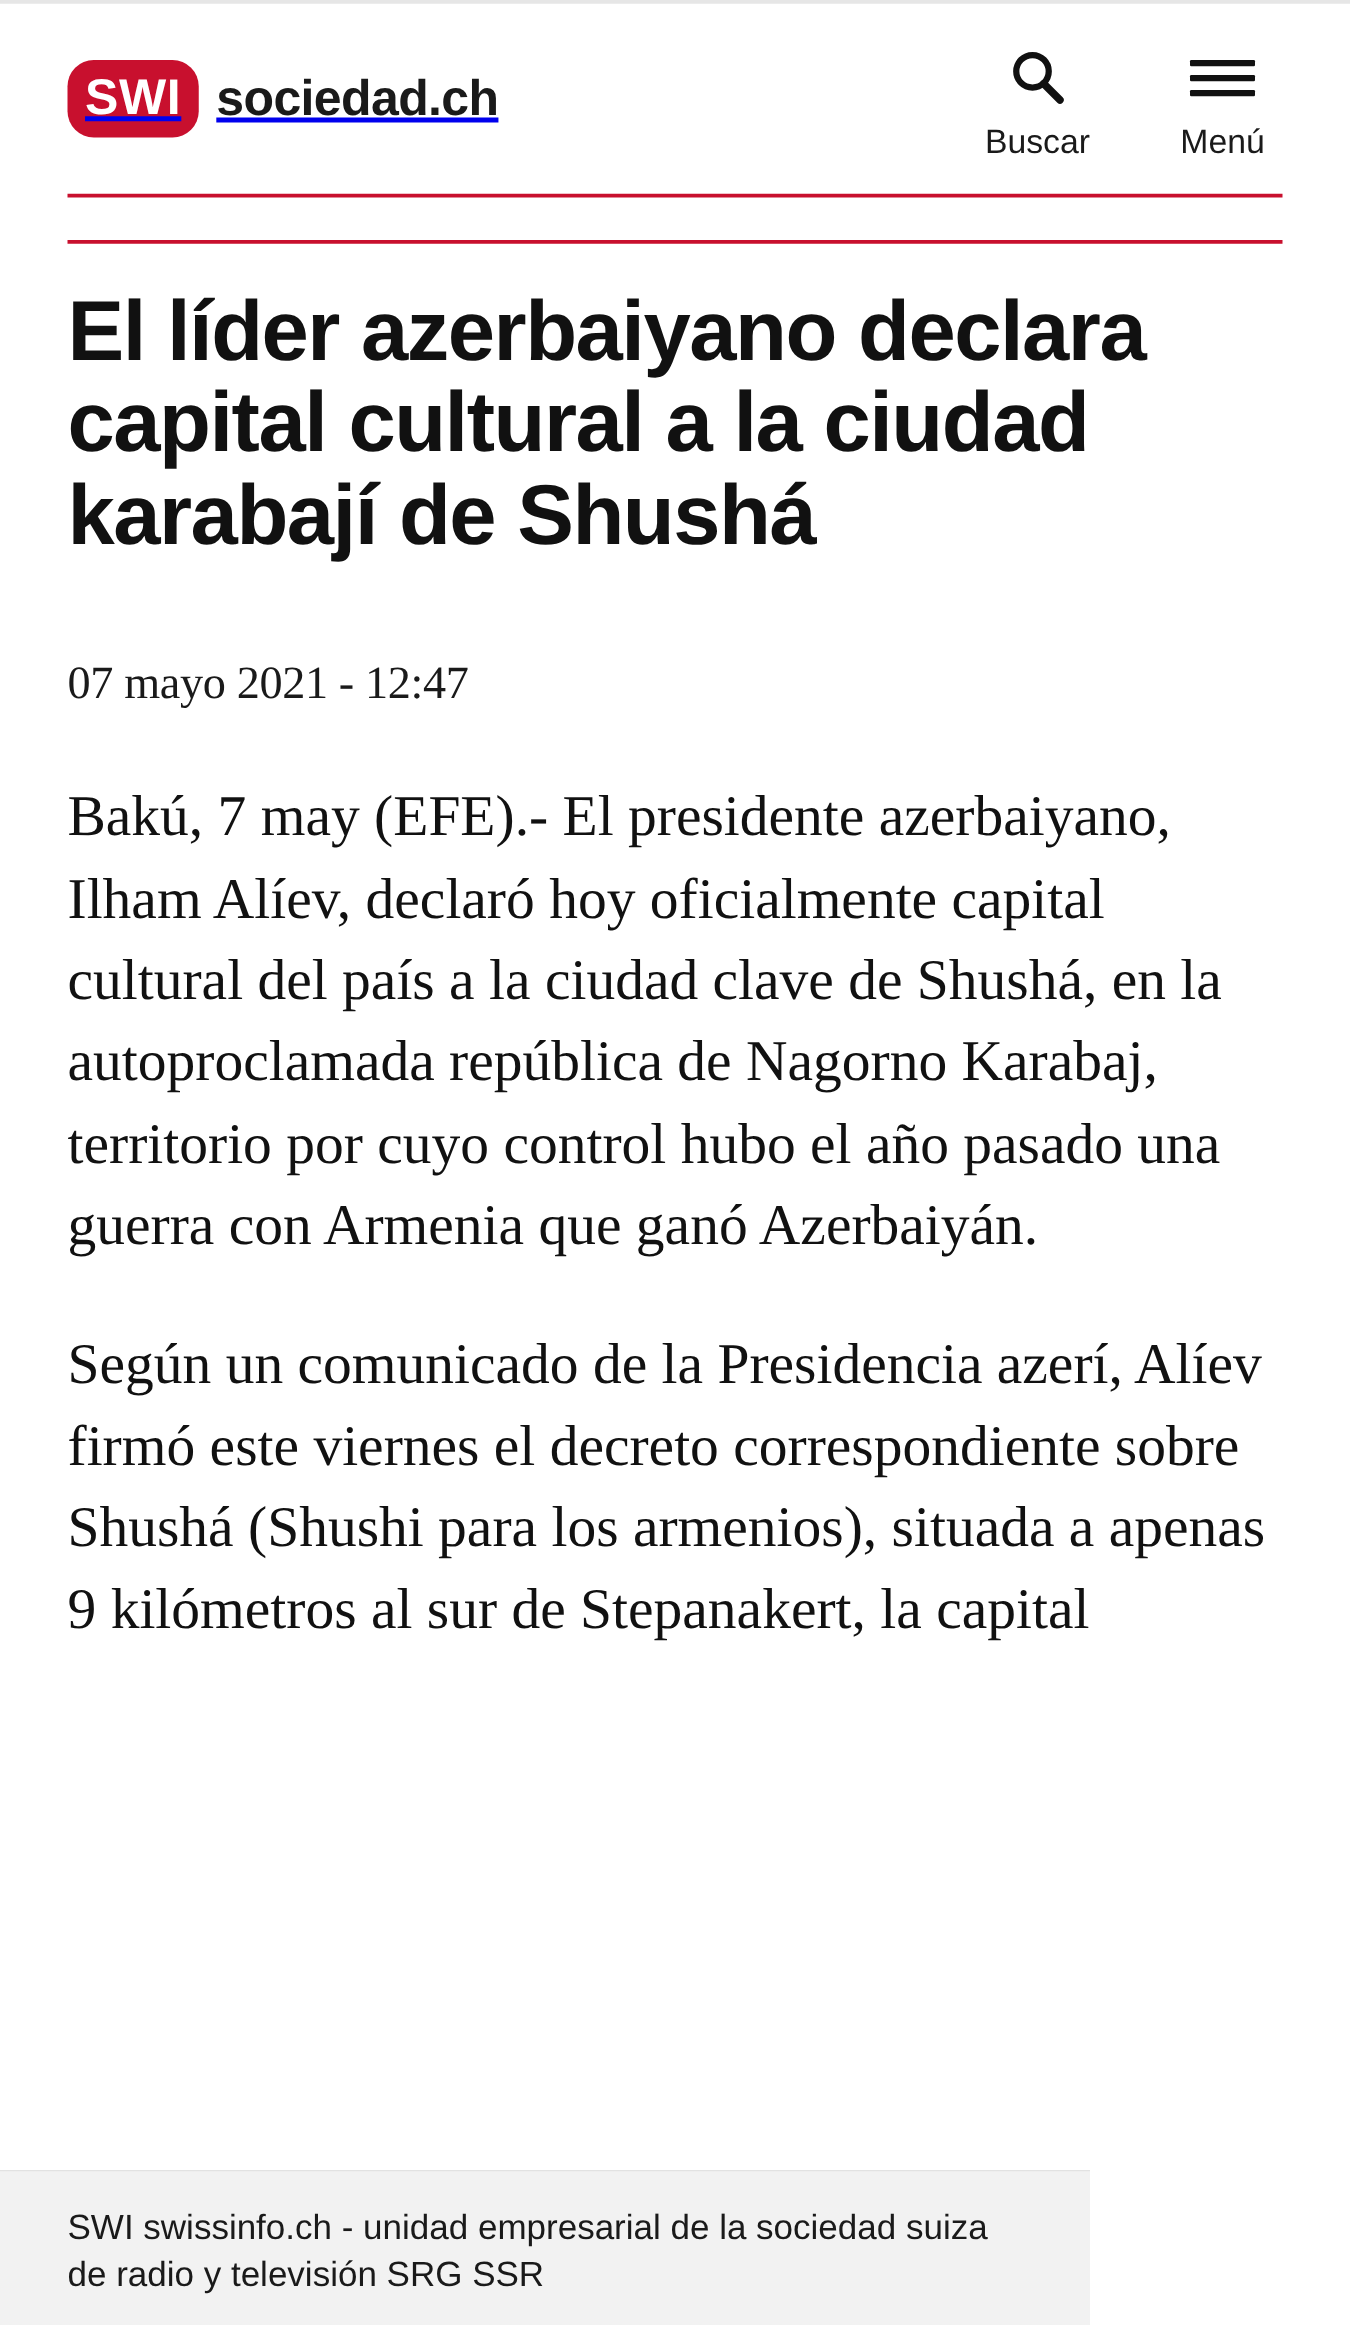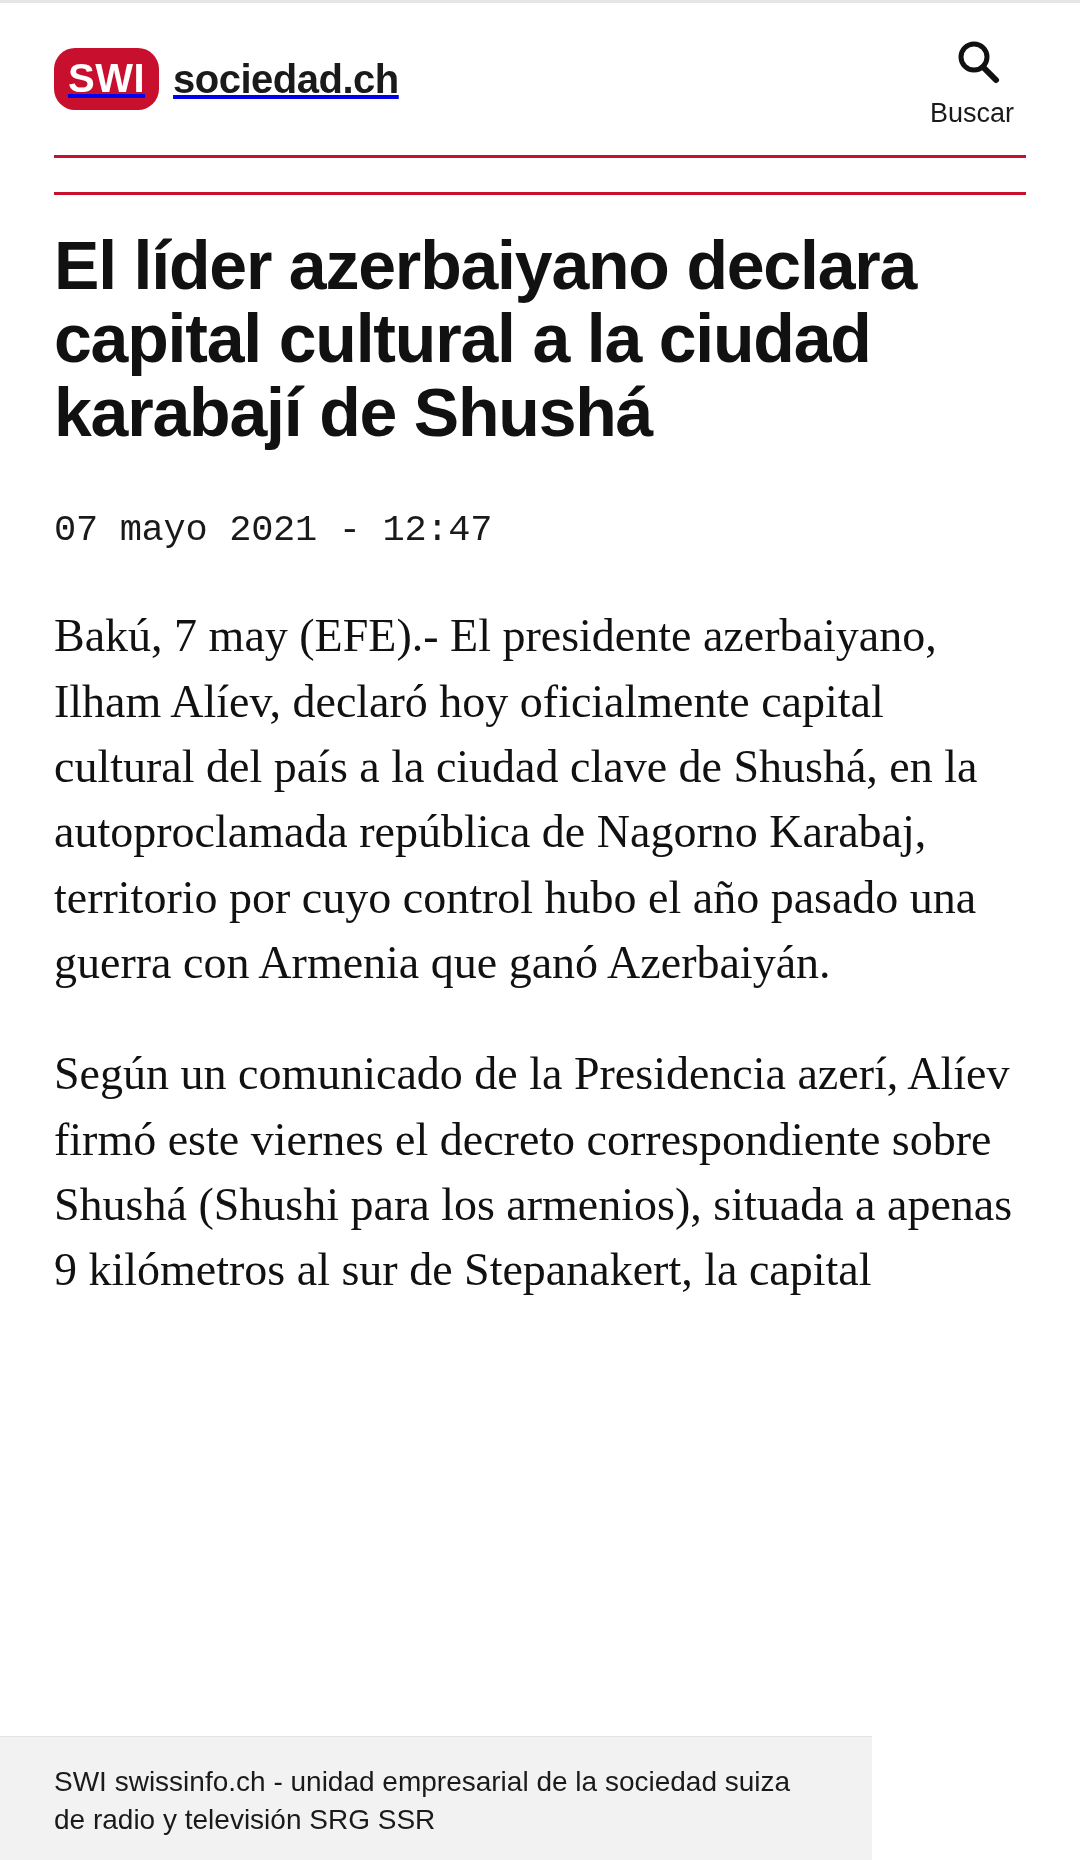--- a/index.html
+++ b/index.html
@@ -69,21 +69,21 @@
   .header-actions {
     position: absolute;
     right: 54px;
     top: 28px;
     display: flex;
     align-items: flex-start;
     gap: 52px;
   }
   .hdr-btn {
     width: 96px;
-    text-align: left;
+    text-align: center;
     cursor: pointer;
     user-select: none;
   }
   .hdr-glyph {
     height: 62px;
     display: flex;
     align-items: center;
     justify-content: center;
   }
   .hdr-label {
@@ -121,24 +121,24 @@
     font-family: "Liberation Sans", sans-serif;
     font-size: 68px;
     line-height: 1.08;
     font-weight: bold;
     letter-spacing: -1.2px;
     color: #111111;
     margin: 34px 0 0 0;
     max-width: 900px;
   }
   .timestamp {
-    font-family: Liberation Mono, monospace;
+    font-family: Liberation Serif, serif;
     font-size: 37px;
     color: #1a1a1a;
-    margin-top: 60px;
+    margin-top: 76px;
     letter-spacing: -0.3px;
   }
   .body-text p {
     font-family: "Liberation Serif", serif;
     font-size: 46px;
     line-height: 1.42;
     color: #111111;
     margin: 0 0 46px 0;
   }
   .body-text {
@@ -194,20 +194,30 @@
       <div class="hdr-btn">
         <div class="hdr-glyph">
           <svg width="56" height="56" viewBox="0 0 56 56" aria-hidden="true">
             <circle cx="24" cy="23" r="13" fill="none" stroke="#111111" stroke-width="5"></circle>
             <line x1="33" y1="33" x2="46" y2="46" stroke="#111111" stroke-width="6" stroke-linecap="round"></line>
           </svg>
         </div>
         <span class="hdr-label">Buscar</span>
       </div>
 
+      <div class="hdr-btn">
+        <div class="hdr-glyph">
+          <div class="burger">
+            <span></span>
+              <span></span>
+              <span></span>
+          </div>
+        </div>
+        <span class="hdr-label">Menú</span>
+      </div>
 
     </div>
   </div>
 
   <div class="rule-red"></div>
   <div class="rule-gap"></div>
   <div class="rule-red"></div>
 
   <div class="article">
     <h1 class="headline">El líder azerbaiyano declara capital cultural a la ciudad karabají de Shushá</h1>

